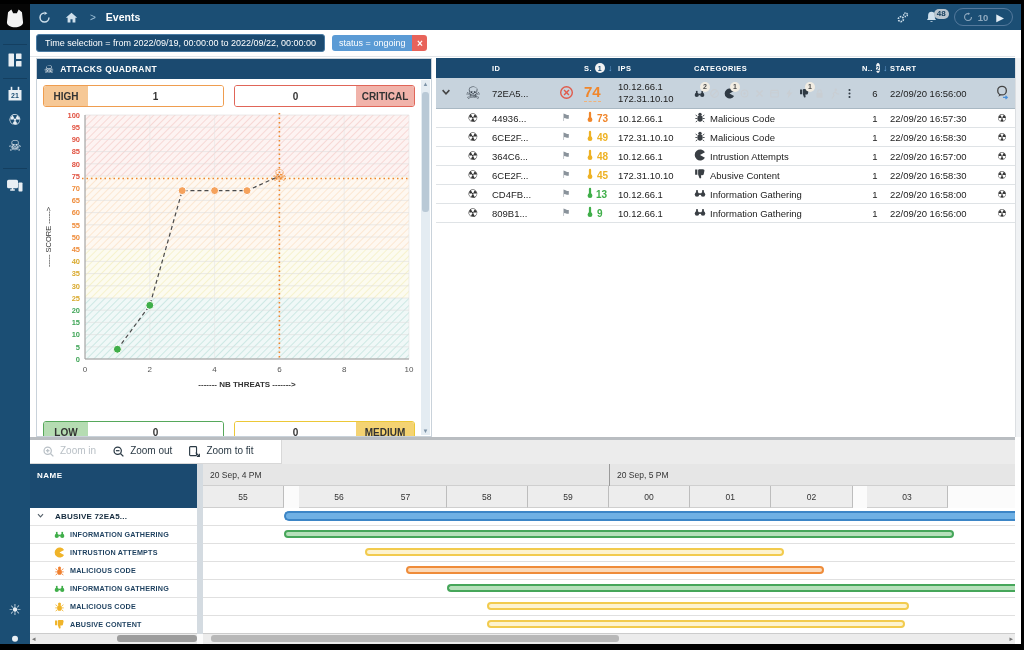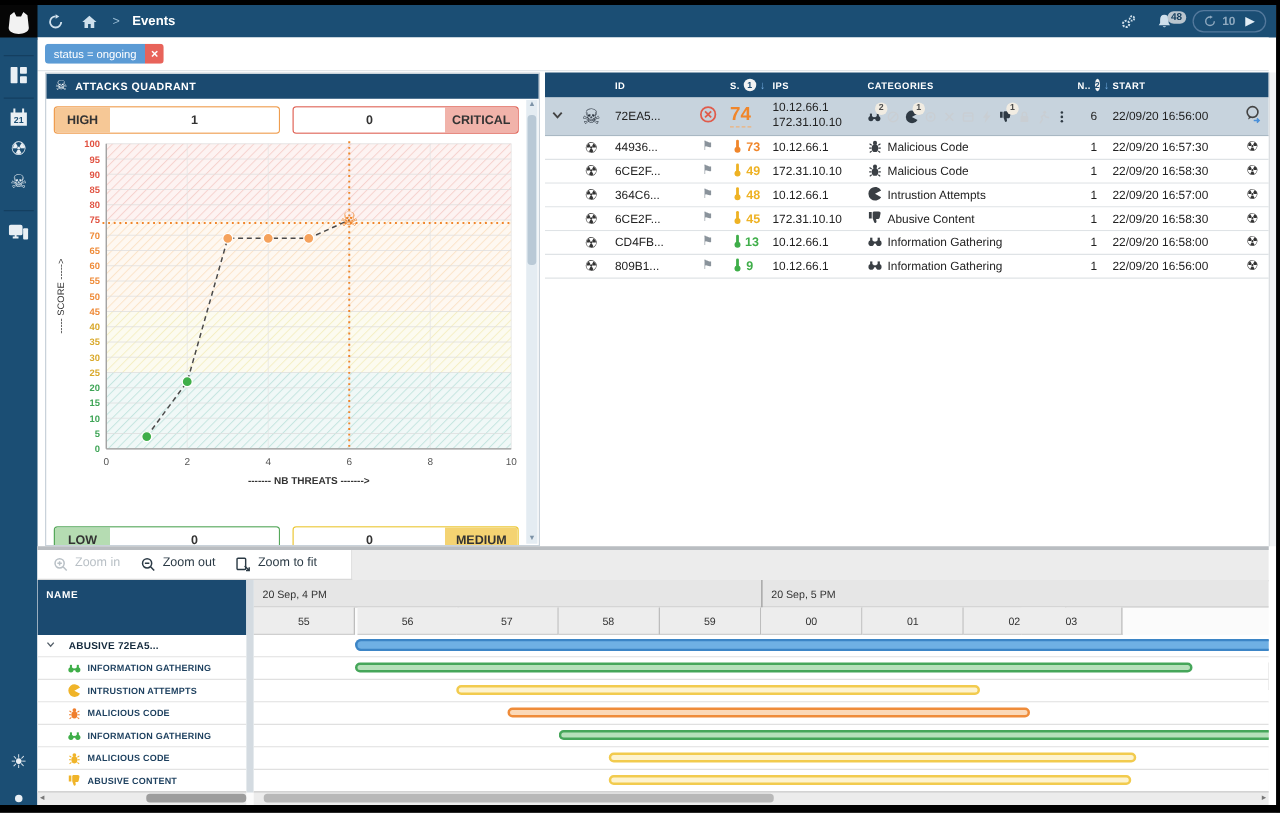--- a/index.html
+++ b/index.html
@@ -172,20 +172,21 @@
                 <path d="M8 0.6 L8 4.8 L11.6 2.7 Z" fill="currentColor" stroke="none"></path>
               </svg>
         </span>
         <span>10</span>
         <span class="play">▶</span>
       </span>
     </div>
   </div>
 
   <div id="filterbar">
+    <span class="chip-dark">Time selection = from 2022/09/19, 00:00:00 to 2022/09/22, 00:00:00</span>
     <span class="chip-blue">
       <span class="lbl">status = ongoing</span>
       <span class="x">×</span>
     </span>
   </div>
 
   <div id="sidebar">
     <div class="sb-sep" style="top:14px"></div>
     <div class="sb-ic" style="top:22px">
       <svg viewBox="0 0 16 16">
@@ -721,28 +722,28 @@
       </button>
     </div>
     <div id="tl-toolbar-rest"></div>
     <div id="name-header">NAME</div>
     <div id="tier1">
           <div class="tier1-cell" style="left: 0px; width: 406px;">20 Sep, 4 PM</div>
           <div class="tier1-cell second" style="left: 406px; width: 406px;">20 Sep, 5 PM</div>
         </div>
     <div id="tier2">
           <div class="tick-cell" style="left: 0px; width: 81.2px;">55</div>
-          <div class="tick-cell" style="left: 83px; width: 81.2px;">56</div>
+          <div class="tick-cell" style="left: 96px; width: 81.2px;">56</div>
           <div class="tick-cell" style="left: 162.4px; width: 81.2px;">57</div>
           <div class="tick-cell" style="left: 243.6px; width: 81.2px;">58</div>
           <div class="tick-cell" style="left: 324.8px; width: 81.2px;">59</div>
           <div class="tick-cell" style="left: 406px; width: 81.2px;">00</div>
           <div class="tick-cell" style="left: 487.2px; width: 81.2px;">01</div>
           <div class="tick-cell" style="left: 568.4px; width: 81.2px;">02</div>
-          <div class="tick-cell" style="left: 614px; width: 81.2px;">03</div>
+          <div class="tick-cell" style="left: 664px; width: 81.2px;">03</div>
           <div class="tick-cell" style="left: 730.8px; width: 81.2px; margin-top: 44px;">04</div>
         </div>
     <div id="vsep"></div>
     <div id="tl-rows" style="position: absolute; inset: 0px 0px 10px;">
           <div class="nrow" style="top: 68px; padding-left: 6px;">
             <span class="chev" style="color: rgb(85, 96, 106);"><svg viewBox="0 0 16 16" fill="currentColor">
                 <path d="M3.5 5.5 L8 10.5 L12.5 5.5" fill="none" stroke="currentColor" stroke-width="2"></path>
               </svg></span>
             <span class="ric" style="color: rgb(240, 134, 43);"></span>
             <span style="font-size: 8px; color: rgb(19, 41, 60);">ABUSIVE 72EA5...</span>

